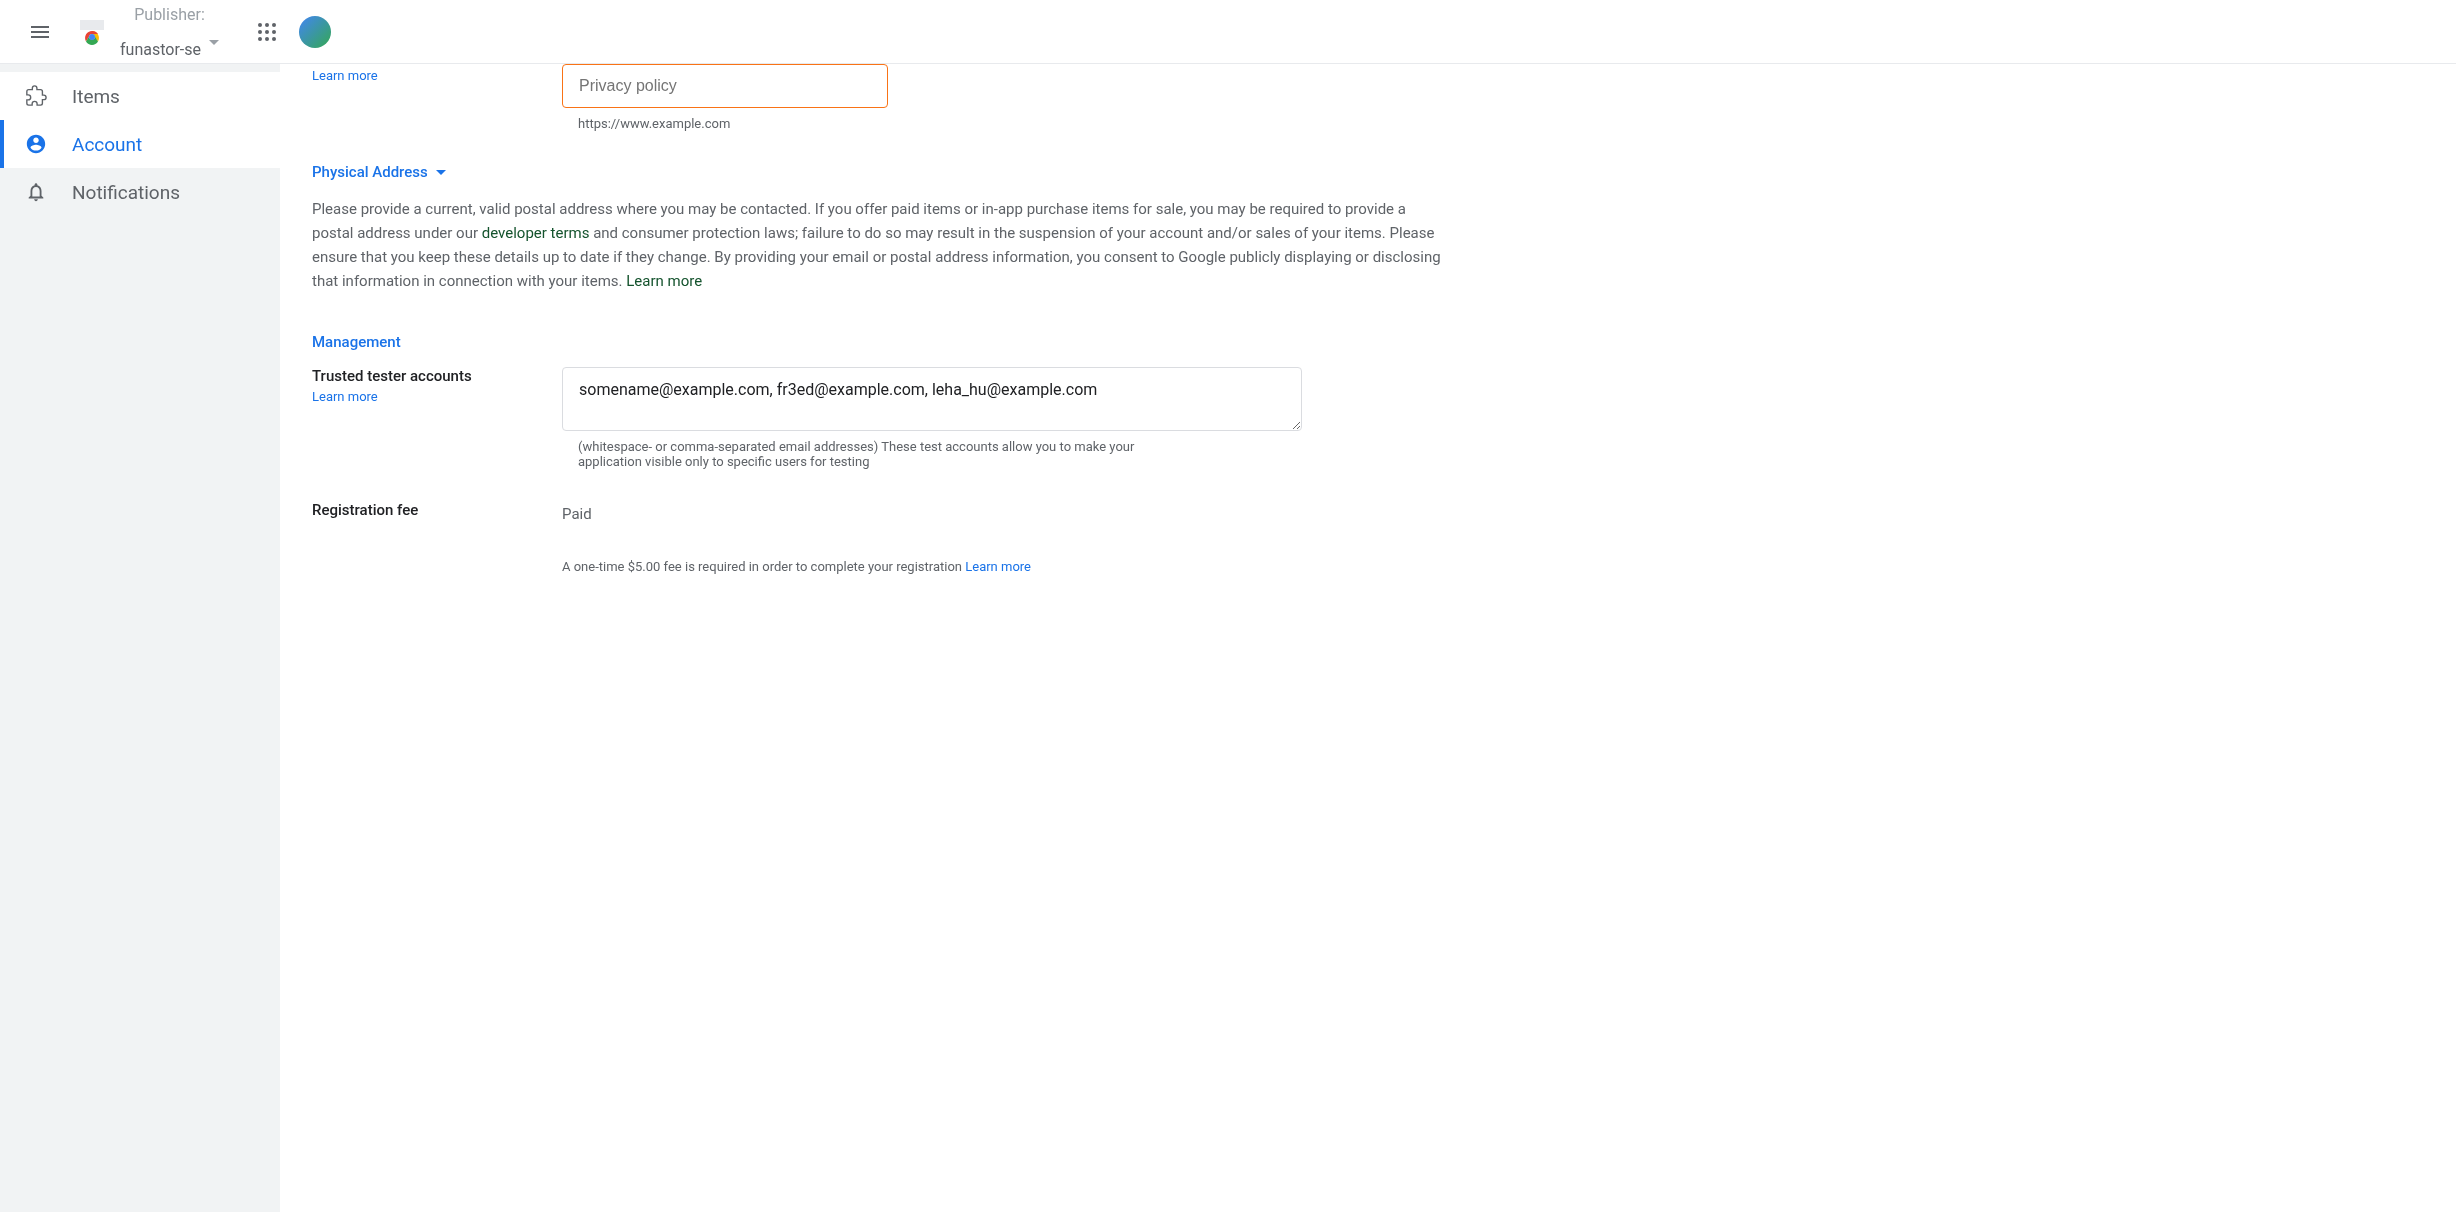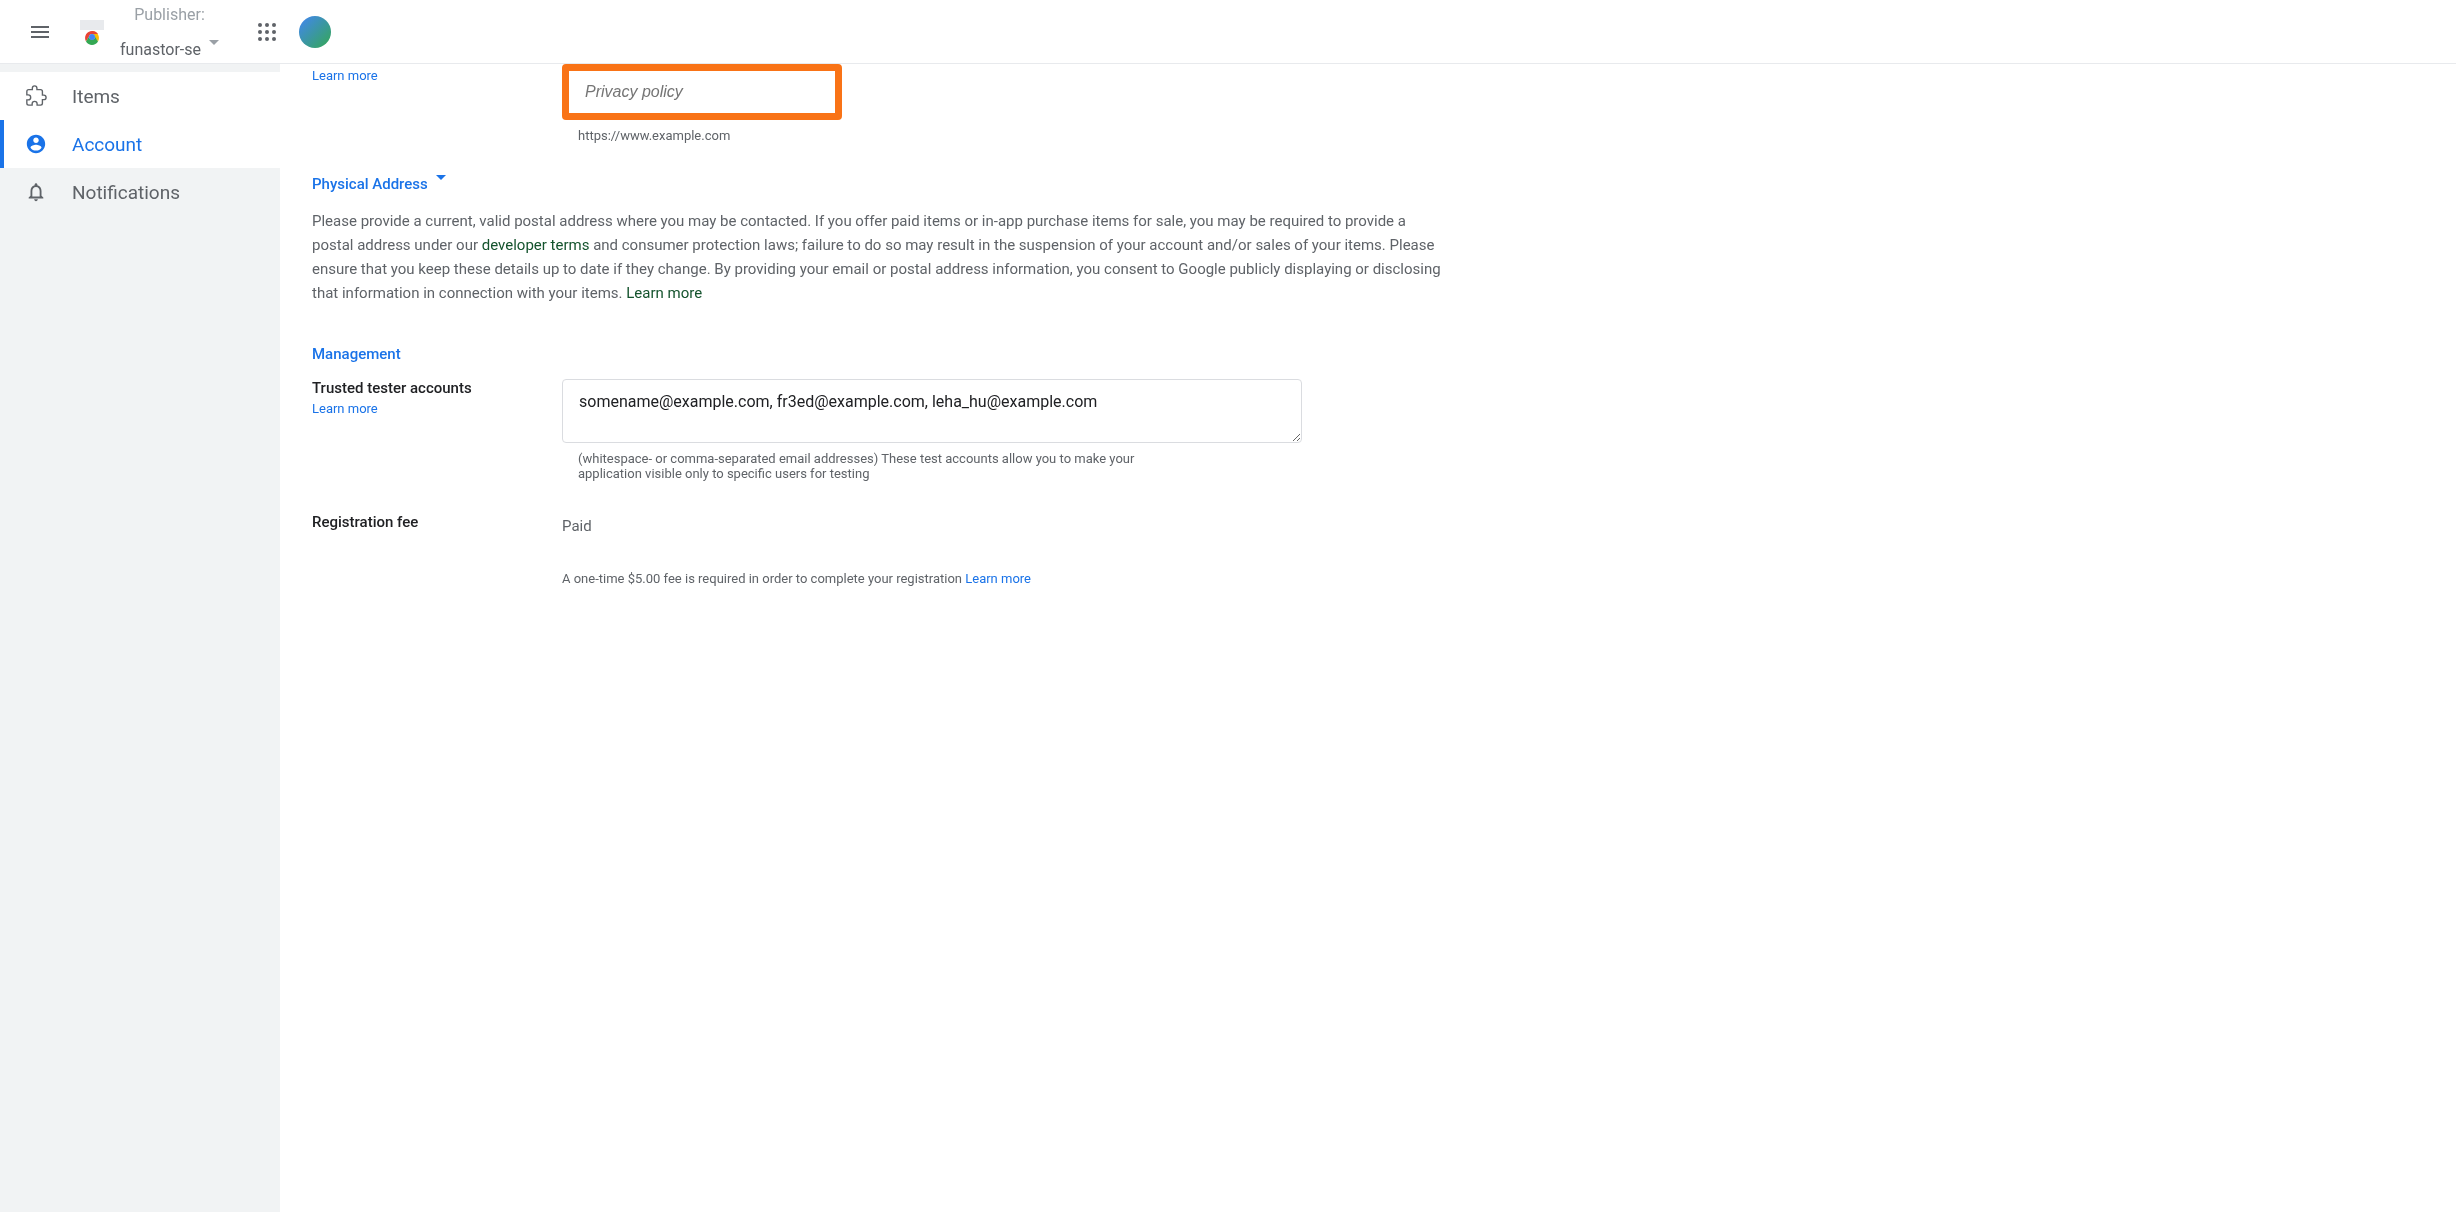--- a/index.html
+++ b/index.html
@@ -154,27 +154,26 @@
     .learn-more-inline {
       color: #1a73e8;
       cursor: pointer;
     }
     .field-input-col {
       flex: 1;
       display: flex;
       flex-direction: column;
     }
     .text-input {
-      border: 7px solid #f97316;
+      border: 1px solid #f97316;
       border-radius: 4px;
       padding: 12px 16px;
       font-size: 16px;
-      width: 280px;
-      color: #5f6368;
-      font-style: italic;
+      width: 326px;
+      color: #5f6368;
     }
     .textarea-input {
       border: 1px solid #dadce0;
       border-radius: 4px;
       padding: 12px 16px;
       font-size: 16px;
       width: 740px;
       min-height: 50px;
       font-family: inherit;
       resize: both;
@@ -185,20 +184,21 @@
       color: #5f6368;
       margin-top: 8px;
       margin-left: 16px;
     }
     .section-header {
       color: #1a73e8;
       font-size: 15px;
       font-weight: 500;
       margin: 24px 0 16px 0;
       display: flex;
+      align-items: center;
       gap: 8px;
     }
     .section-desc {
       font-size: 15px;
       color: #5f6368;
       line-height: 1.6;
       margin-bottom: 40px;
     }
     .link-inline {
       color: #14532d;

